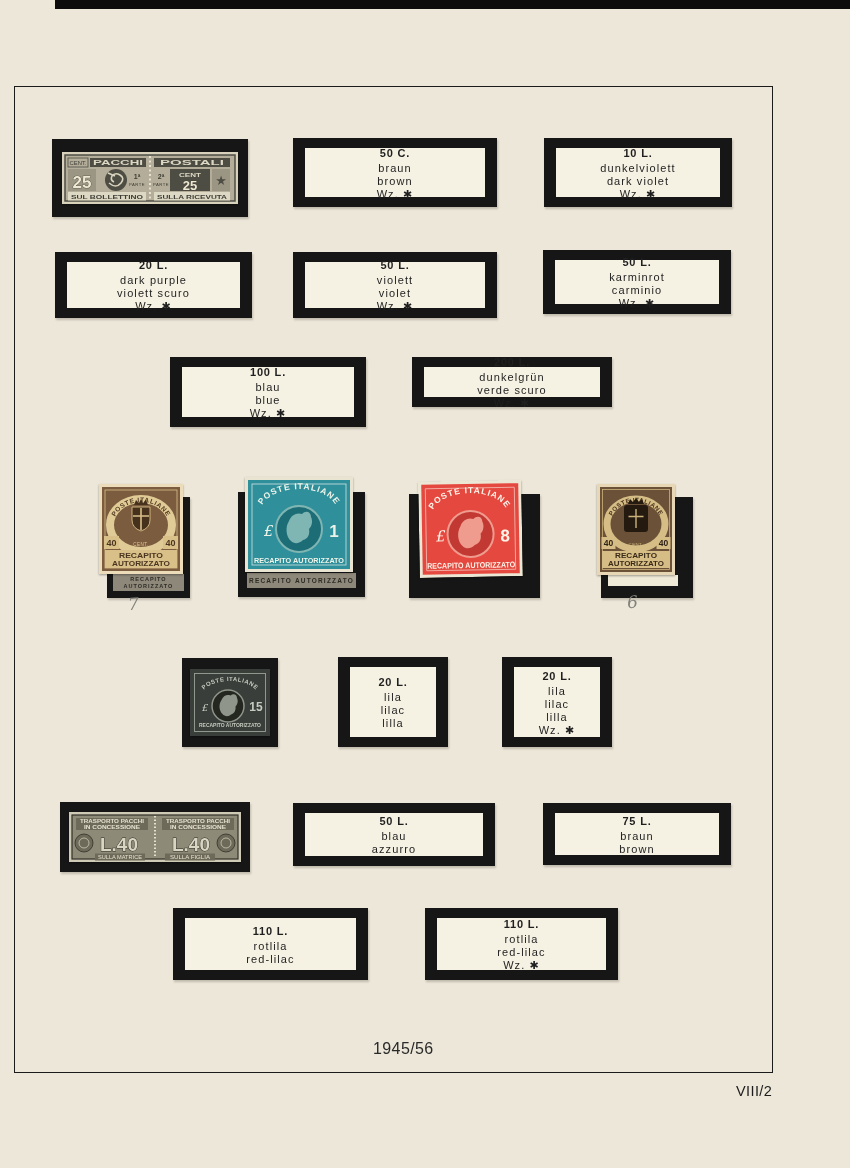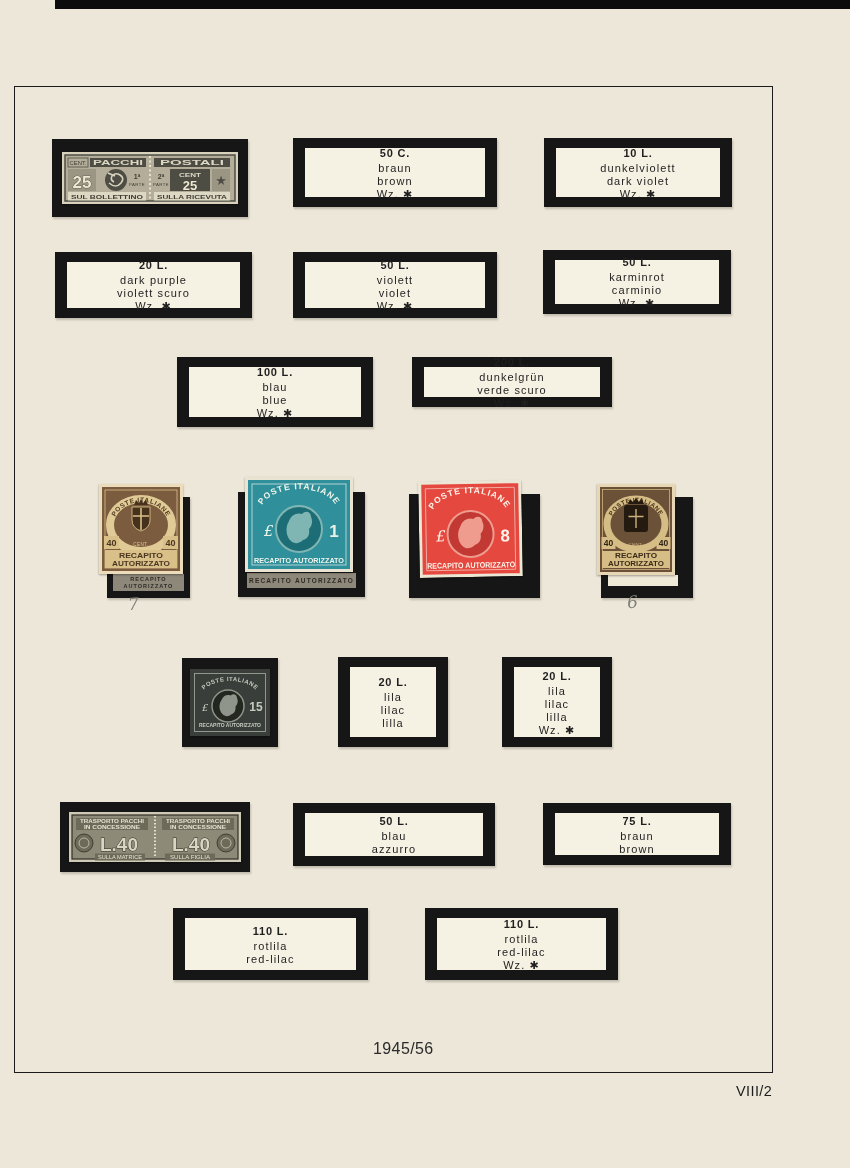--- a/index.html
+++ b/index.html
@@ -104,21 +104,21 @@
 
   <div class="mount" style="left:543px;top:250px;width:188px;height:64px">
     <div class="mlabel">
       <div class="mv">50 L.</div>
       <div class="mlx">karminrot</div>
       <div class="mlx">carminio</div>
       <div class="mlx">Wz. ✱</div>
     </div>
   </div>
 
-  <div class="mount" style="left:177px;top:357px;width:196px;height:70px">
+  <div class="mount" style="left:170px;top:357px;width:196px;height:70px">
     <div class="mlabel">
       <div class="mv">100 L.</div>
       <div class="mlx">blau</div>
       <div class="mlx">blue</div>
       <div class="mlx">Wz. ✱</div>
     </div>
   </div>
 
   <div class="mount" style="left:412px;top:357px;width:200px;height:50px">
     <div class="mlabel">

